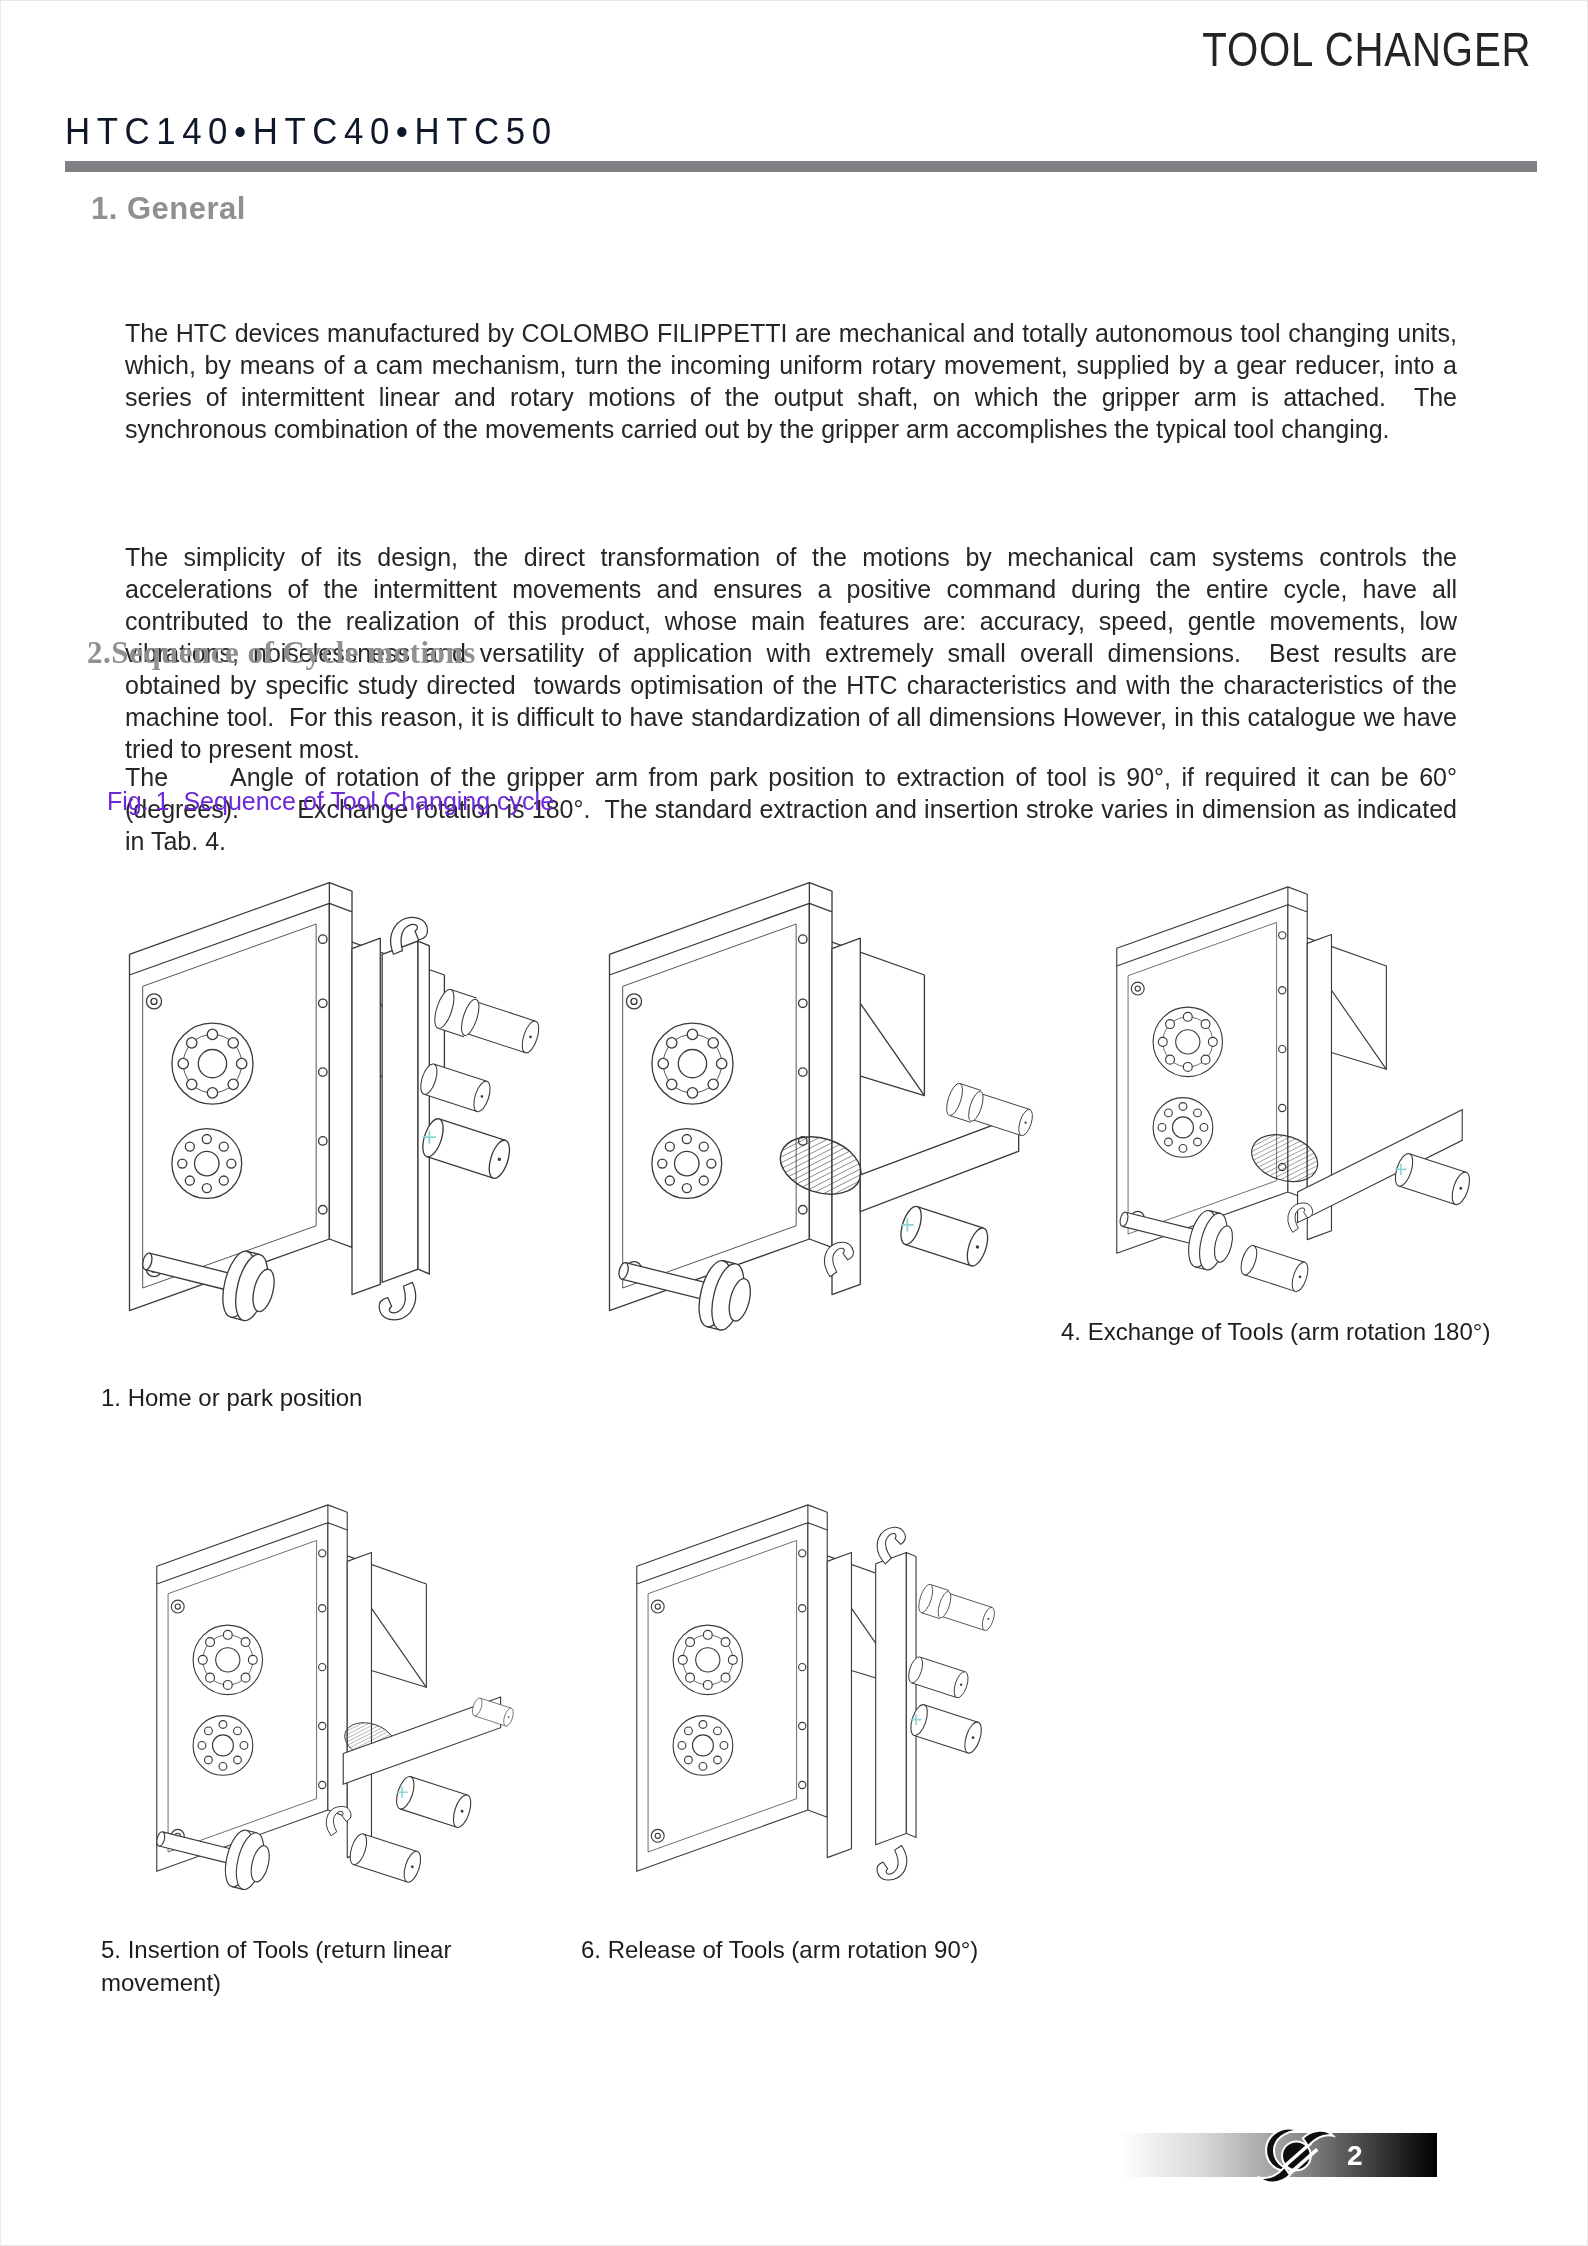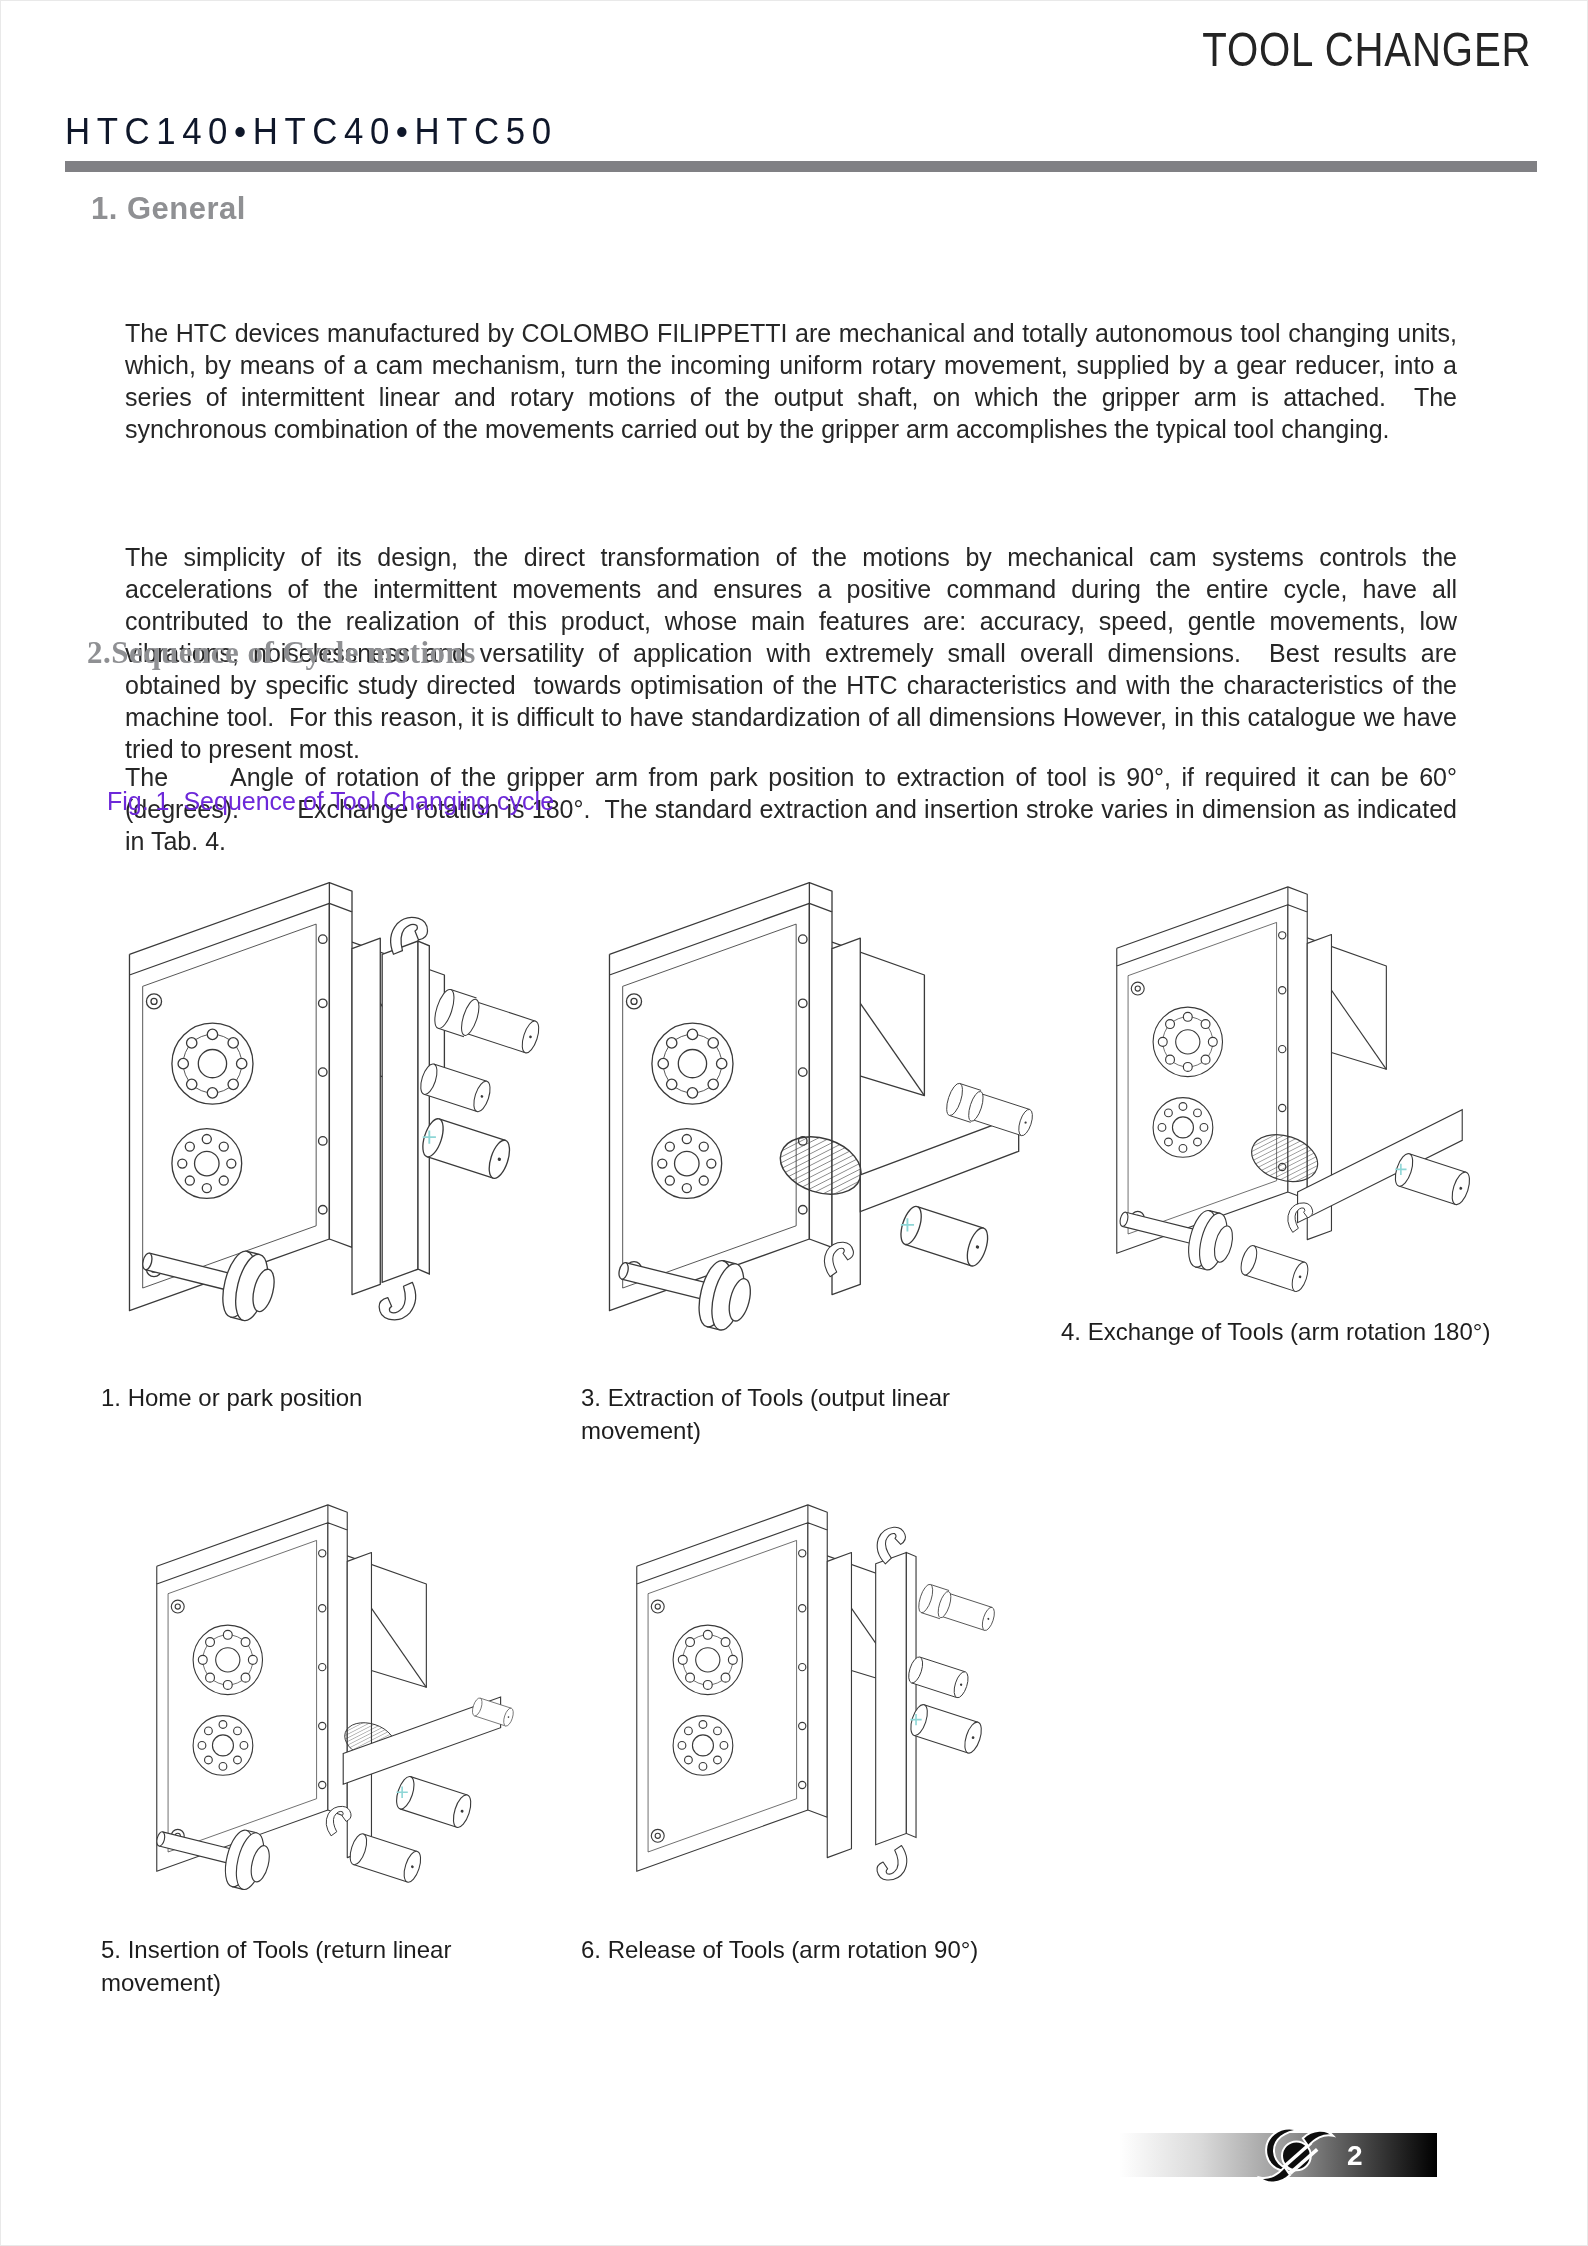--- a/index.html
+++ b/index.html
@@ -192,24 +192,20 @@
         <use href="#cam" transform="translate(258,342) scale(1.1)"></use>
         <use href="#out-shaft" transform="translate(146,478)"></use>
         <g fill="#fff" stroke="#3a3a3a" stroke-width="1.4">
           <polygon points="300,352 468,289 468,327 300,391"></polygon>
         </g>
         <use href="#tool-lg" transform="translate(400,272) rotate(18) scale(0.66)"></use>
         <use href="#tool-sm" transform="translate(352,405) rotate(18)"></use>
         <use href="#hookshape" transform="translate(268,460) rotate(-14) scale(0.8)"></use>
         <use href="#cyanmark" transform="translate(350,405)"></use>
       </svg>
-      <div class="figcap">
-        <div>3. Extraction of Tools (output linear</div>
-        <div>movement)</div>
-      </div>
     </div>
 
     <div class="figcell row2">
       <svg class="fig" viewBox="0 0 470 560" preserveAspectRatio="xMidYMax meet">
         <use href="#mach-base"></use>
         <use href="#cam" transform="translate(242,378) scale(1.05)"></use>
         <use href="#out-shaft" transform="translate(140,478)"></use>
         <g fill="#fff" stroke="#3a3a3a" stroke-width="1.4">
           <polygon points="258,420 462,318 462,356 258,458"></polygon>
         </g>

